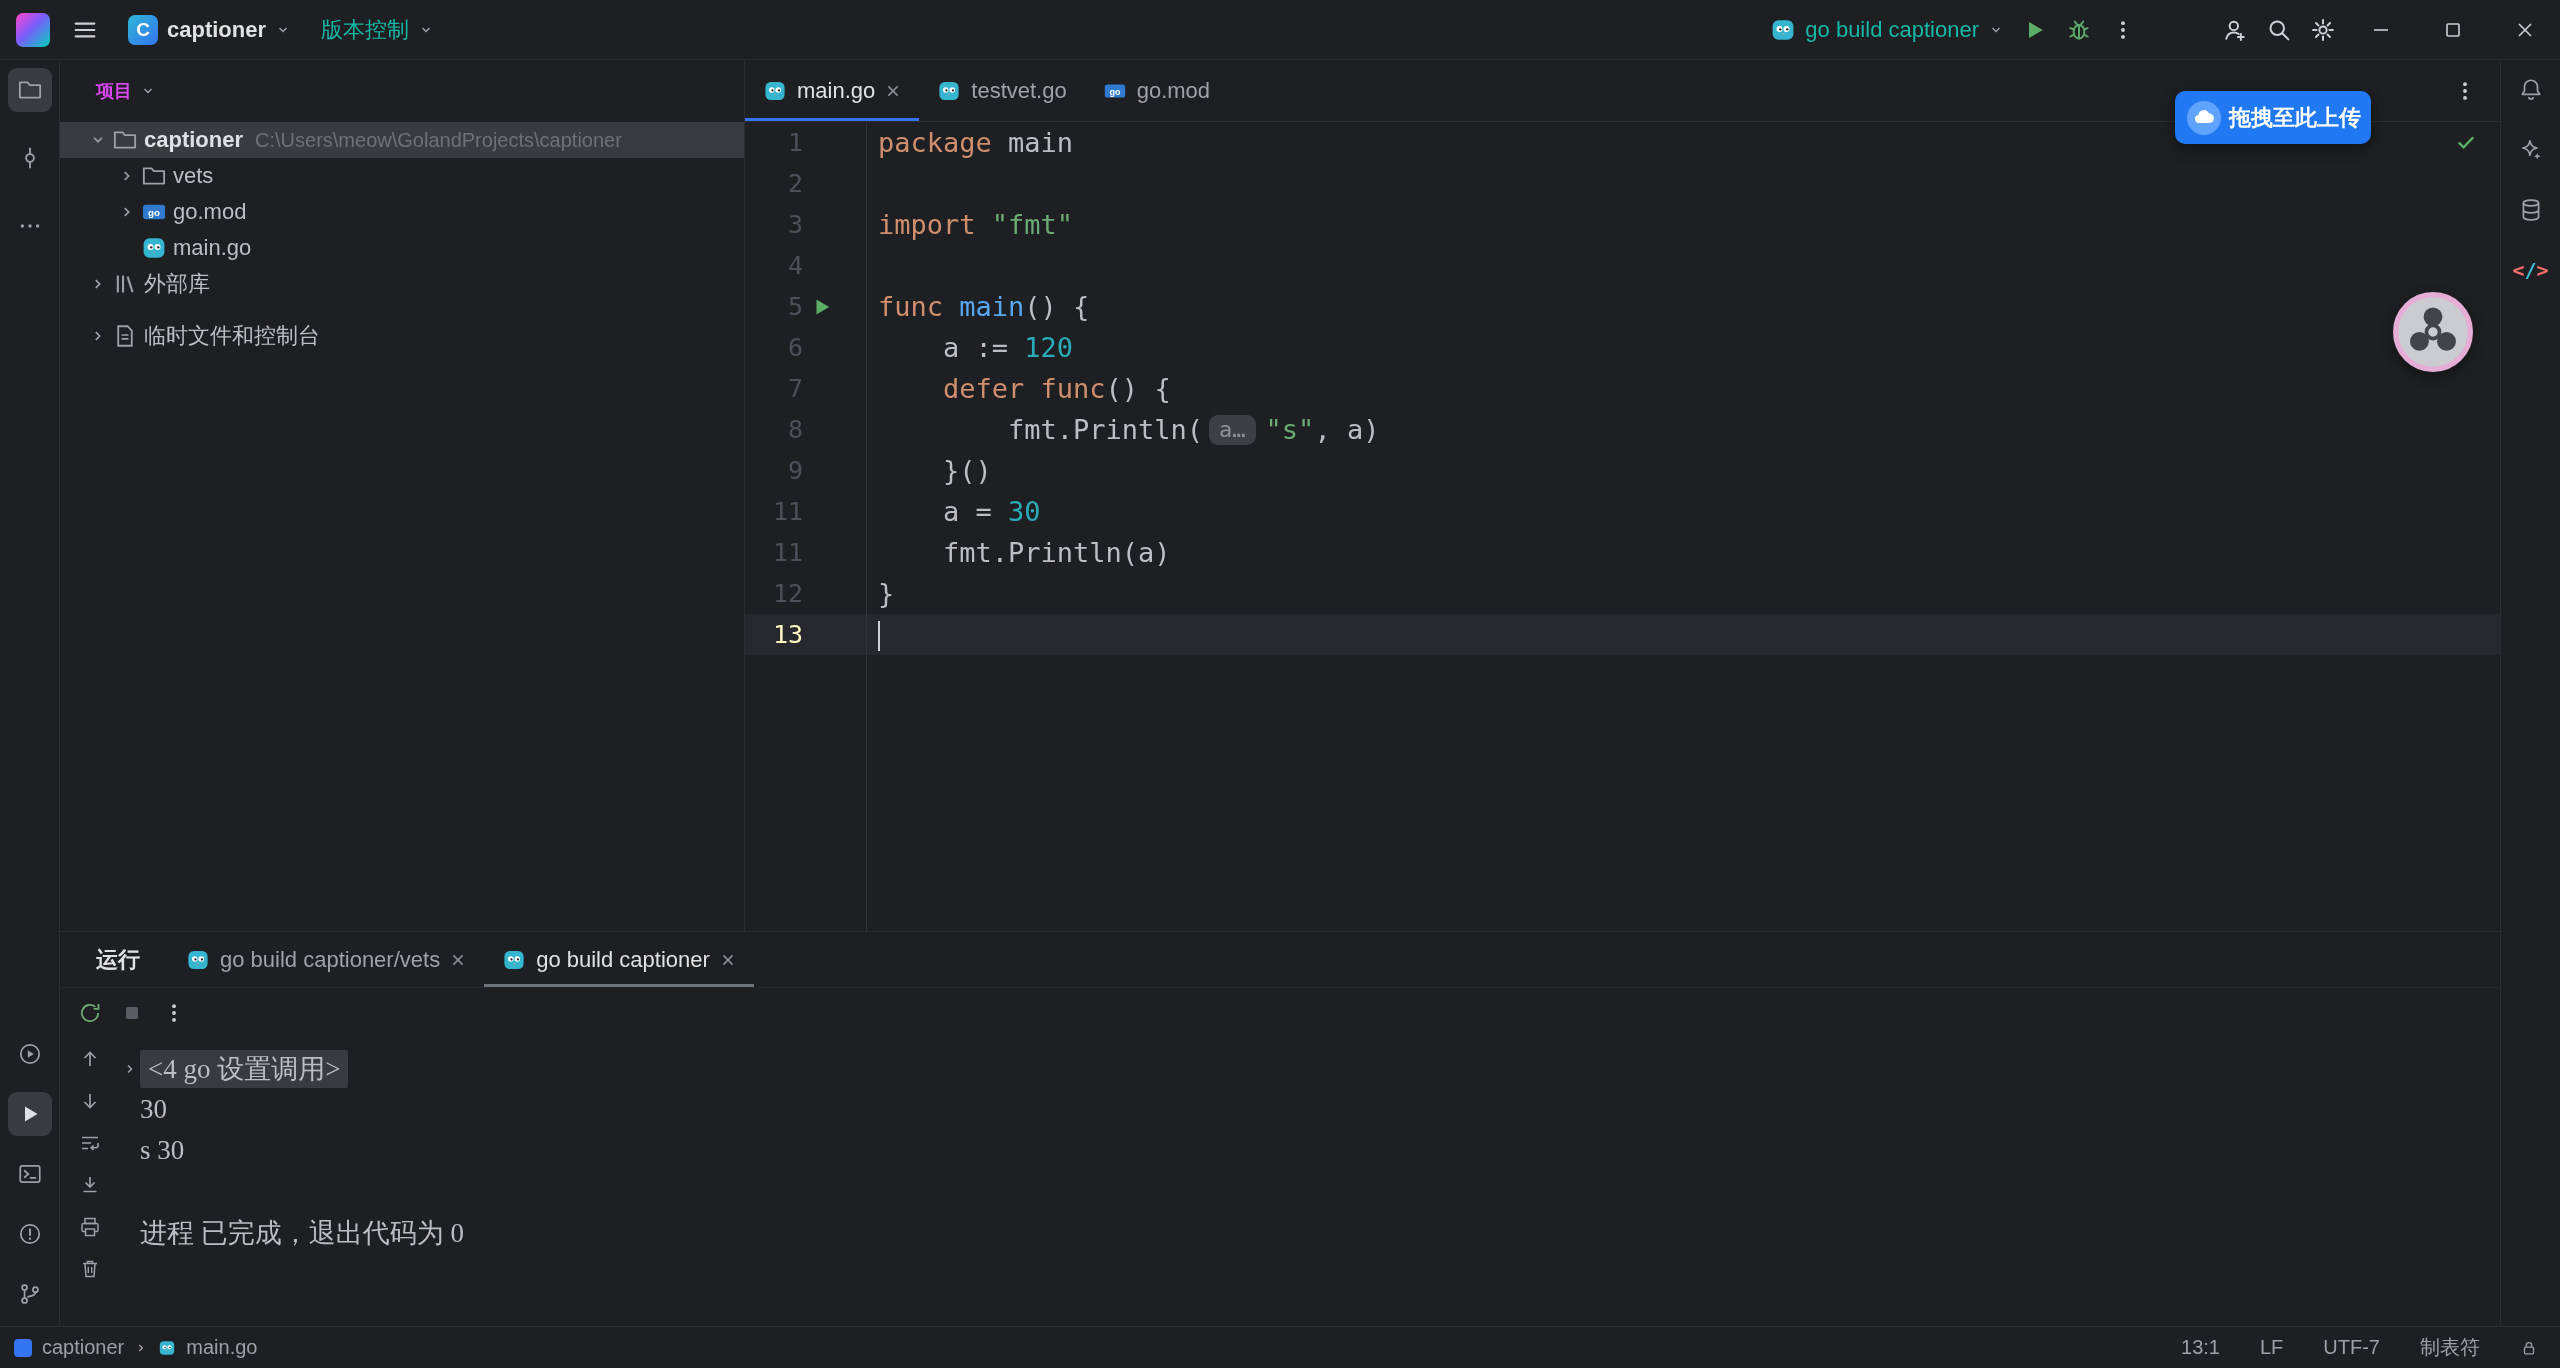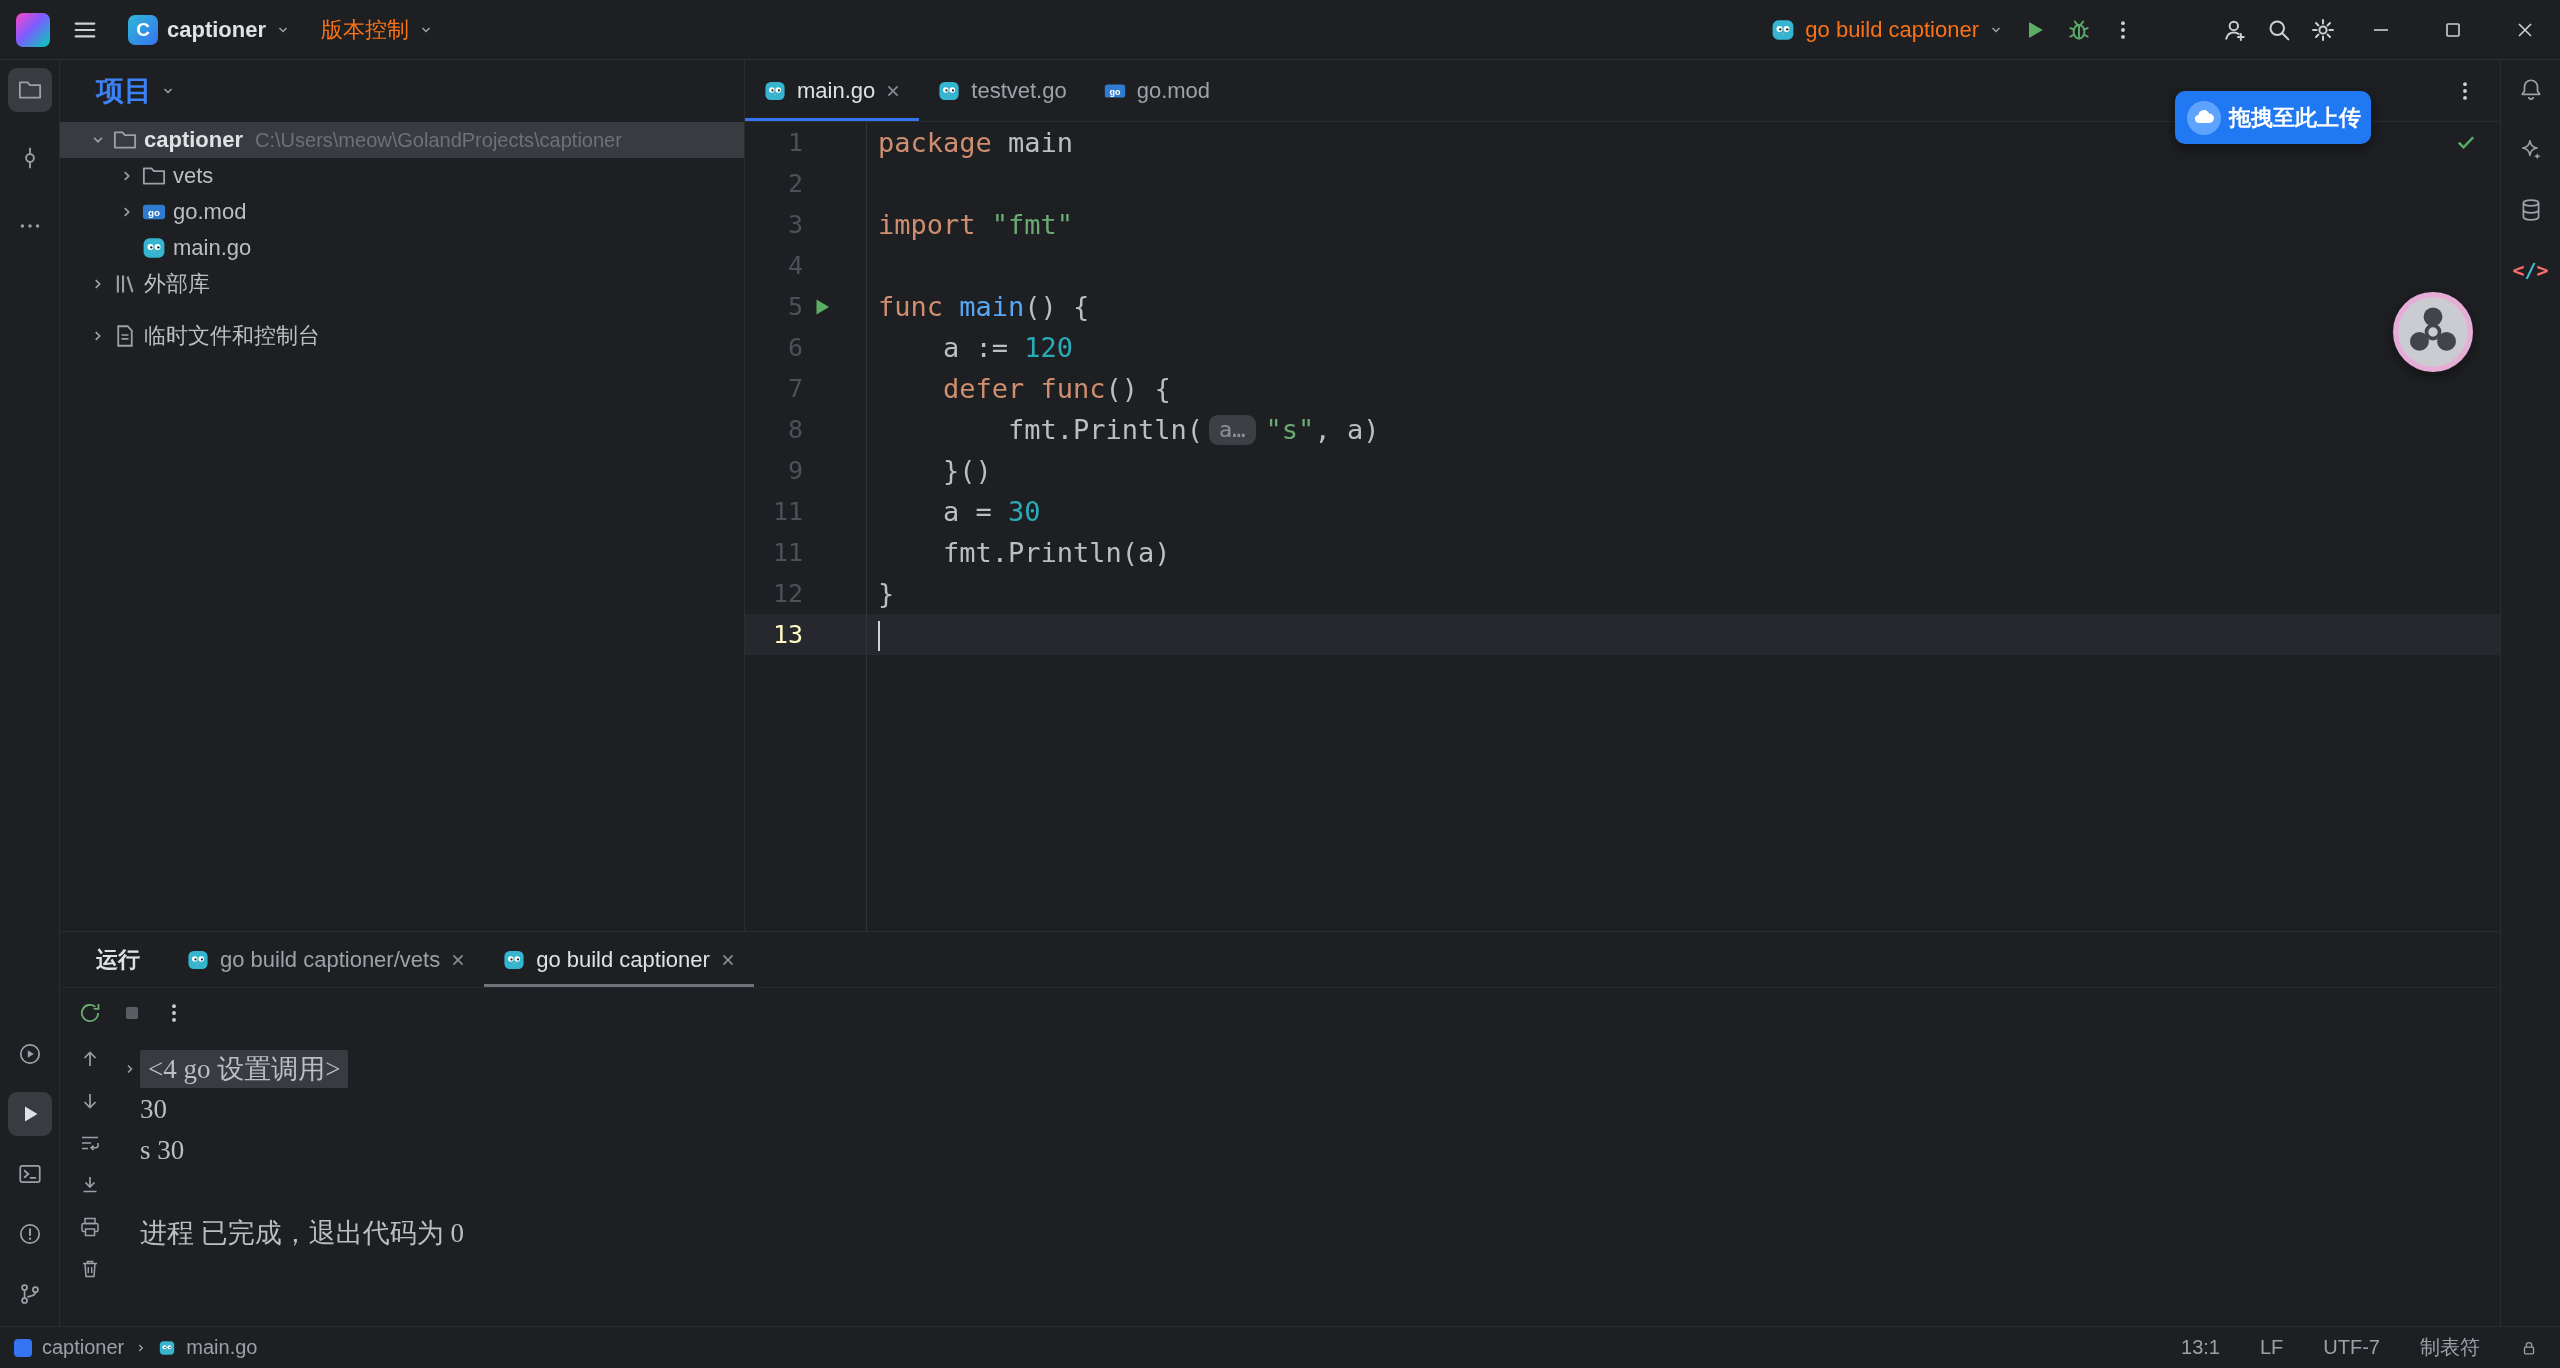--- a/index.html
+++ b/index.html
@@ -15,21 +15,21 @@
   .titlebar{height:60px;flex:none;display:flex;align-items:center;justify-content:space-between;
     border-bottom:1px solid var(--border,#2b2d31);padding:0 0 0 16px;}
   .tb-group{display:flex;align-items:center;gap:14px;}
   .app-logo{width:34px;height:34px;border-radius:7px;flex:none;
     background:linear-gradient(135deg,#ff45c9 0%,#7c5cff 45%,#00d2b8 100%);}
   .icon-btn{background:none;border:none;cursor:pointer;display:inline-flex;align-items:center;justify-content:center;
     width:42px;height:42px;border-radius:8px;flex:none;}
   .tb-widget{display:flex;align-items:center;gap:9px;padding:6px 8px;border-radius:8px;cursor:pointer;}
   .proj-badge{width:30px;height:30px;border-radius:7px;background:linear-gradient(135deg,#2fb7d6,#3574f0);
     color:#fff;font-size:19px;font-weight:bold;display:flex;align-items:center;justify-content:center;}
-  .tb-label{font-size:22px;color:#f97316;}
+  .tb-label{font-size:22px;color:#14b8a6;}
   .tb-label.strong{font-weight:600;color:#dfe1e5;}
   .tb-right{display:flex;align-items:center;gap:2px;}
   .win-btn{width:70px;height:59px;border:none;background:none;display:inline-flex;align-items:center;justify-content:center;cursor:pointer;}
   .tb-gap{width:66px;height:1px;}
 
   
   .main{flex:1;display:flex;min-height:0;}
   .strip{width:60px;flex:none;display:flex;flex-direction:column;align-items:center;padding:8px 0 10px;}
   .strip.left{border-right:1px solid var(--border,#2b2d31);gap:24px;}
   .strip.right{border-left:1px solid var(--border,#2b2d31);gap:16px;}
@@ -38,21 +38,21 @@
   .strip.left .bottom{display:flex;flex-direction:column;gap:16px;margin-top:auto;}
   .ep{font-family:"DejaVu Sans Mono",monospace;font-size:20px;font-weight:bold;cursor:pointer;}
   .ep i{font-style:normal;}
   .ep .c1{color:#ff6e6e;}.ep .c2{color:#3ec1d5;}
 
   .center{flex:1;display:flex;flex-direction:column;min-width:0;}
   .upper{height:871px;flex:none;display:flex;min-width:0;}
 
   
   .project{width:685px;flex:none;border-right:1px solid var(--border,#2b2d31);display:flex;flex-direction:column;}
-  .p-header{height:62px;flex:none;display:flex;align-items:center;gap:8px;padding-left:36px;font-size:28px;color:#3b82f6;font-weight:600;}
+  .p-header{height:62px;flex:none;display:flex;align-items:center;gap:8px;padding-left:36px;font-size:18px;color:#d946ef;font-weight:600;}
   .tree{display:flex;flex-direction:column;}
   .trow{height:36px;display:flex;align-items:center;cursor:pointer;white-space:nowrap;overflow:hidden;}
   .trow.sel{background:var(--selection,#393b40);}
   .chev-wrap{width:28px;display:inline-flex;justify-content:center;flex:none;}
   .chev-wrap svg{width:18px;height:18px;}
   .ticon{width:26px;height:26px;margin-right:6px;flex:none;display:inline-flex;}
   .ticon svg{width:100%;height:100%;}
   .tlabel{font-size:22px;color:#bcbec4;}
   .tlabel.b{font-weight:600;color:#dfe1e5;}
   .tpath{font-size:20px;color:#6e7177;margin-left:12px;}

